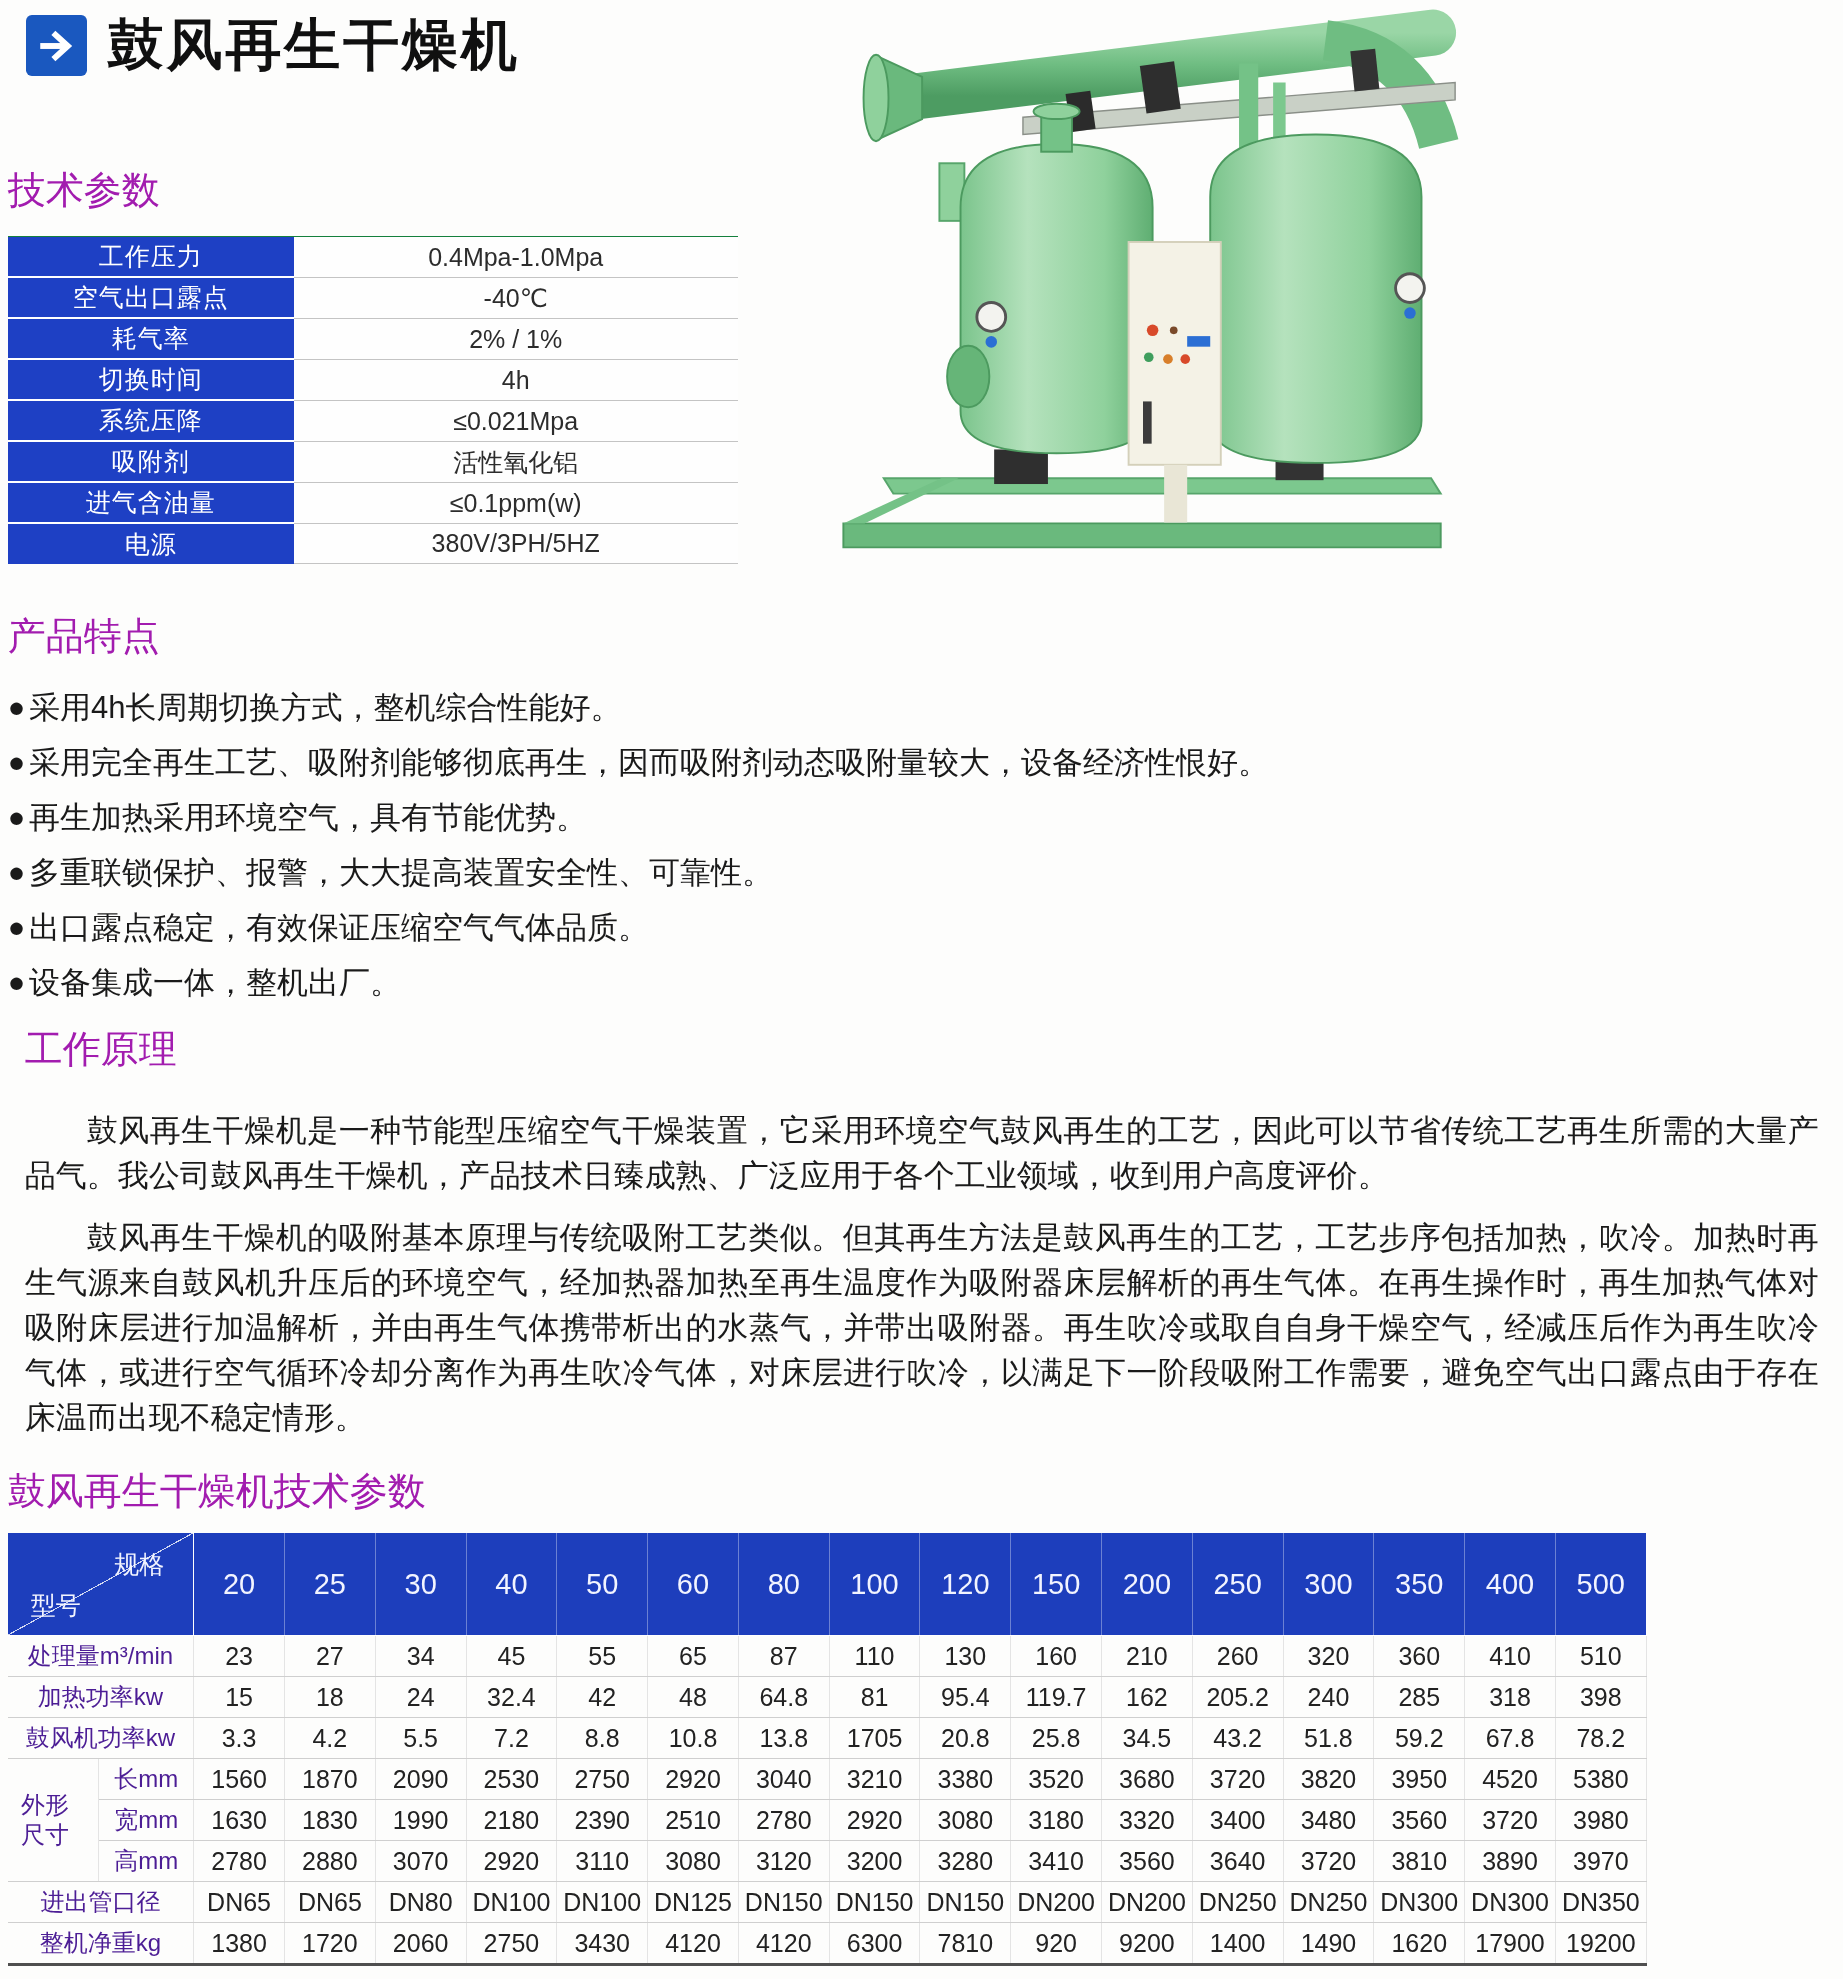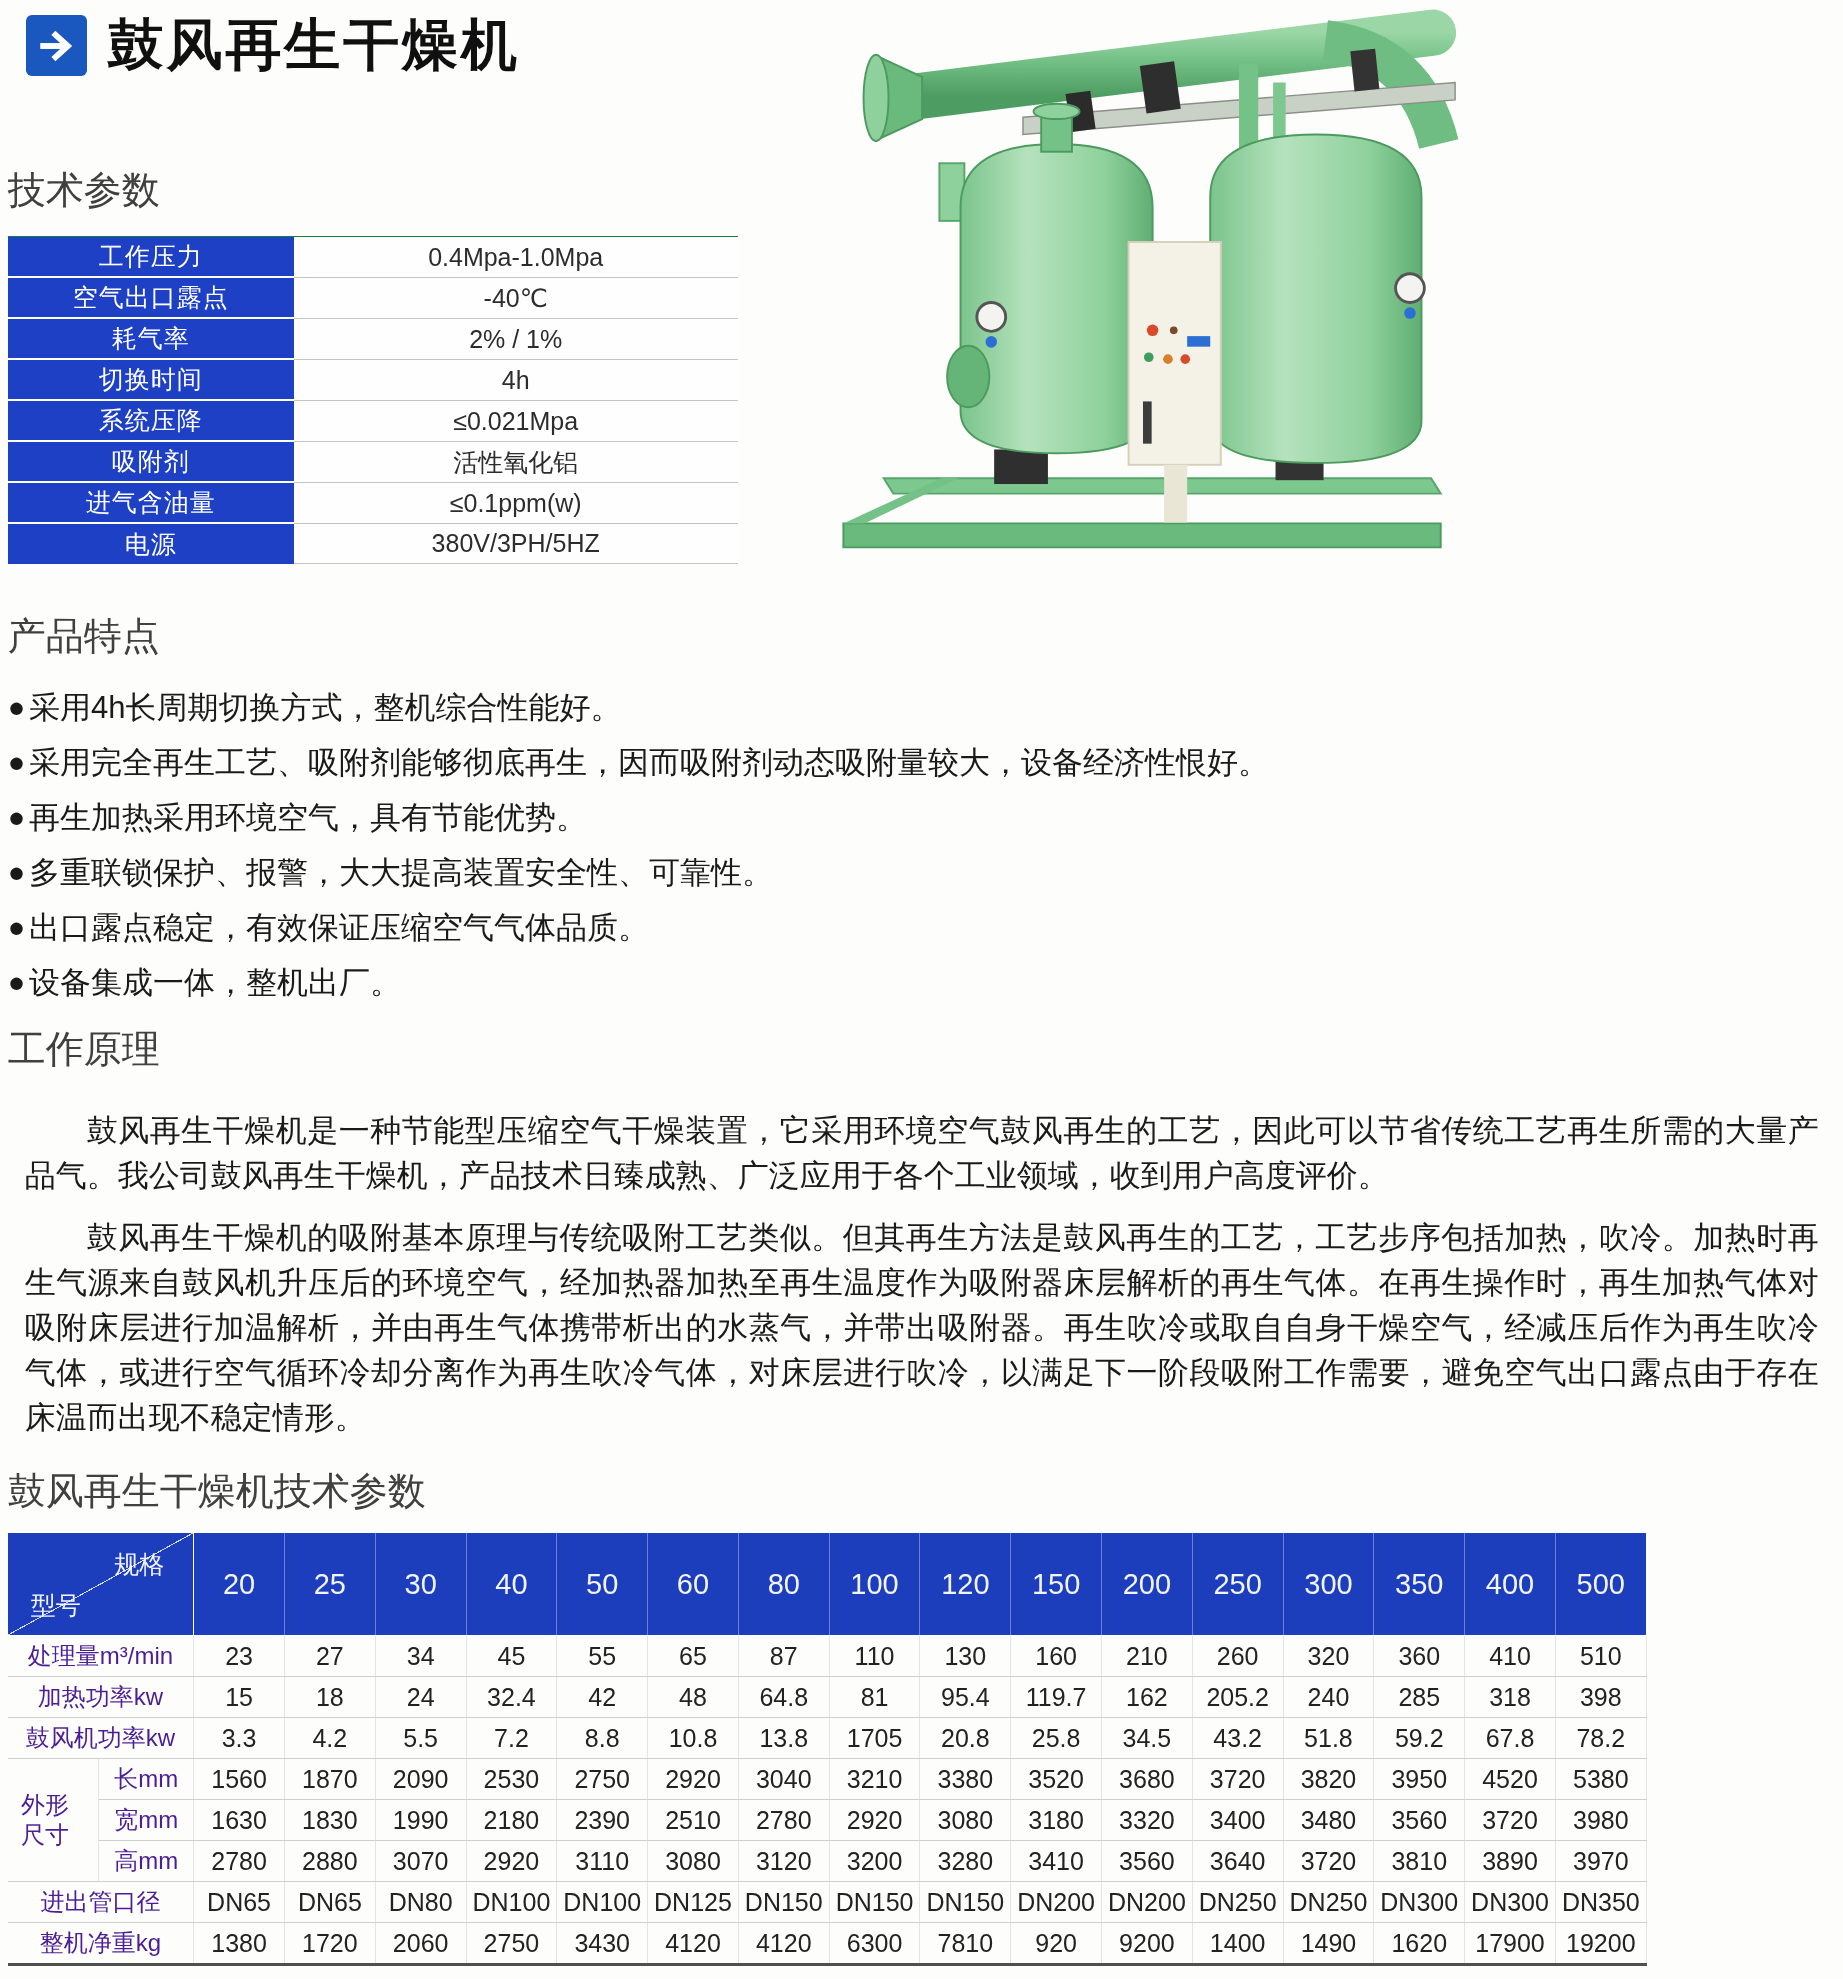--- a/index.html
+++ b/index.html
@@ -10,24 +10,24 @@
     background:#fdfdfc;
     font-family:"Liberation Sans","DejaVu Sans",sans-serif;
     color:#161616;
     overflow:hidden;
   }
   
   .brand-row{position:absolute;left:9.6px;top:7.7px;display:flex;align-items:center;gap:21px;padding-left:16px;}
   .brand-icon{width:61px;height:61px;background:#1a58bf;border-radius:5.8px;display:flex;align-items:center;justify-content:center;flex:0 0 auto;}
   .page-title{font-size:56px;font-weight:600;letter-spacing:2.9px;color:#101010;}
   
-  .sec-heading{position:absolute;left:7.7px;font-size:38px;font-weight:500;color:#404040;}
+  .sec-heading{position:absolute;left:7.7px;font-size:38px;font-weight:500;color:#a21caf;}
   .h-tech{top:165px;}
   .h-features{top:611px;}
-  .h-principle{top:1024px;}
+  .h-principle{top:1024px;margin-left:17px;}
   .h-model{top:1466px;}
   
   .spec-table{position:absolute;left:7.7px;top:236px;width:730px;border-collapse:separate;border-spacing:0;table-layout:fixed;border-top:1px solid #15803d;}
   .spec-table col.c1{width:286px;}
   .spec-table col.c2{width:444px;}
   .spec-table th{
     background:#1e40c4;color:#fff;font-size:25px;font-weight:500;
     height:37px;border-bottom:2.9px solid #fff;text-align:center;vertical-align:middle;letter-spacing:1px;
   }
   .spec-table tr:last-child th{border-bottom:none;}

